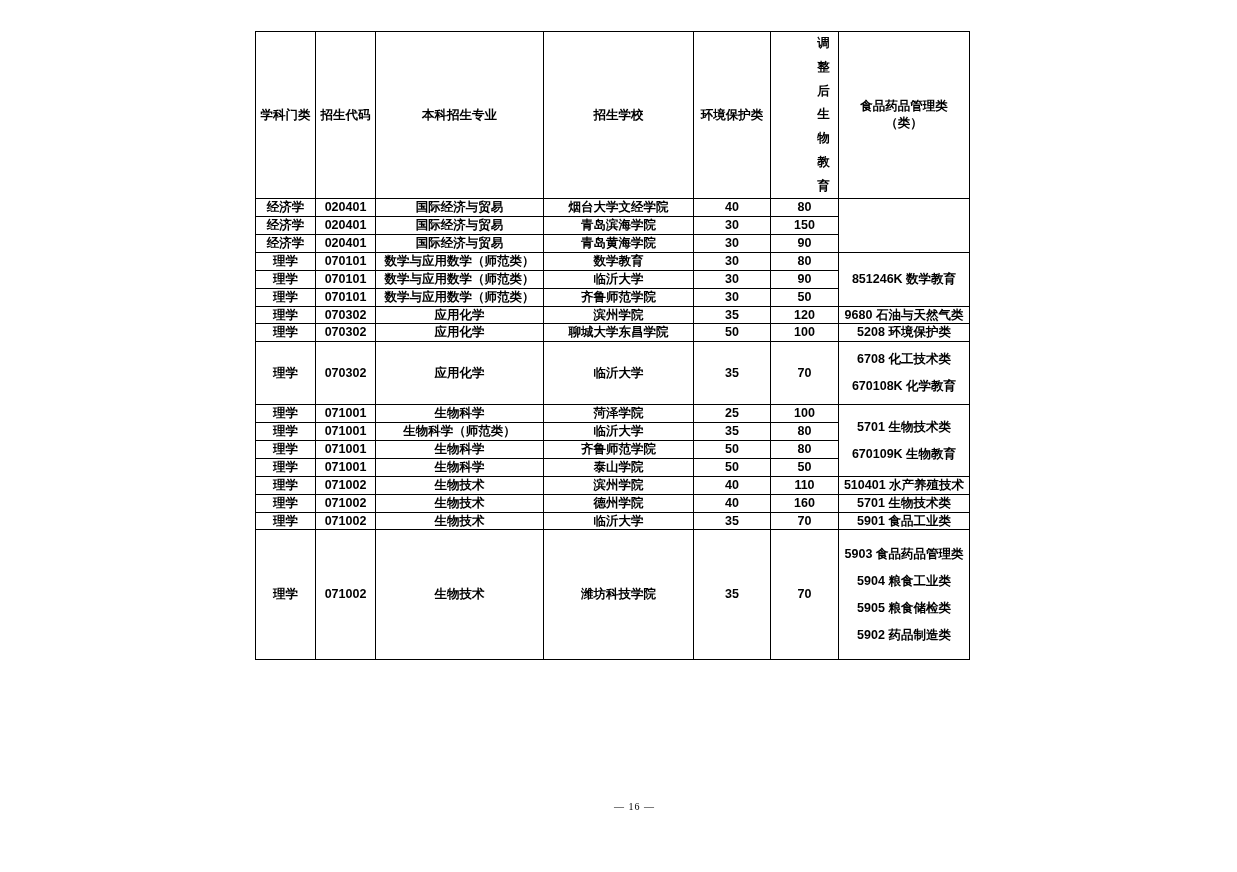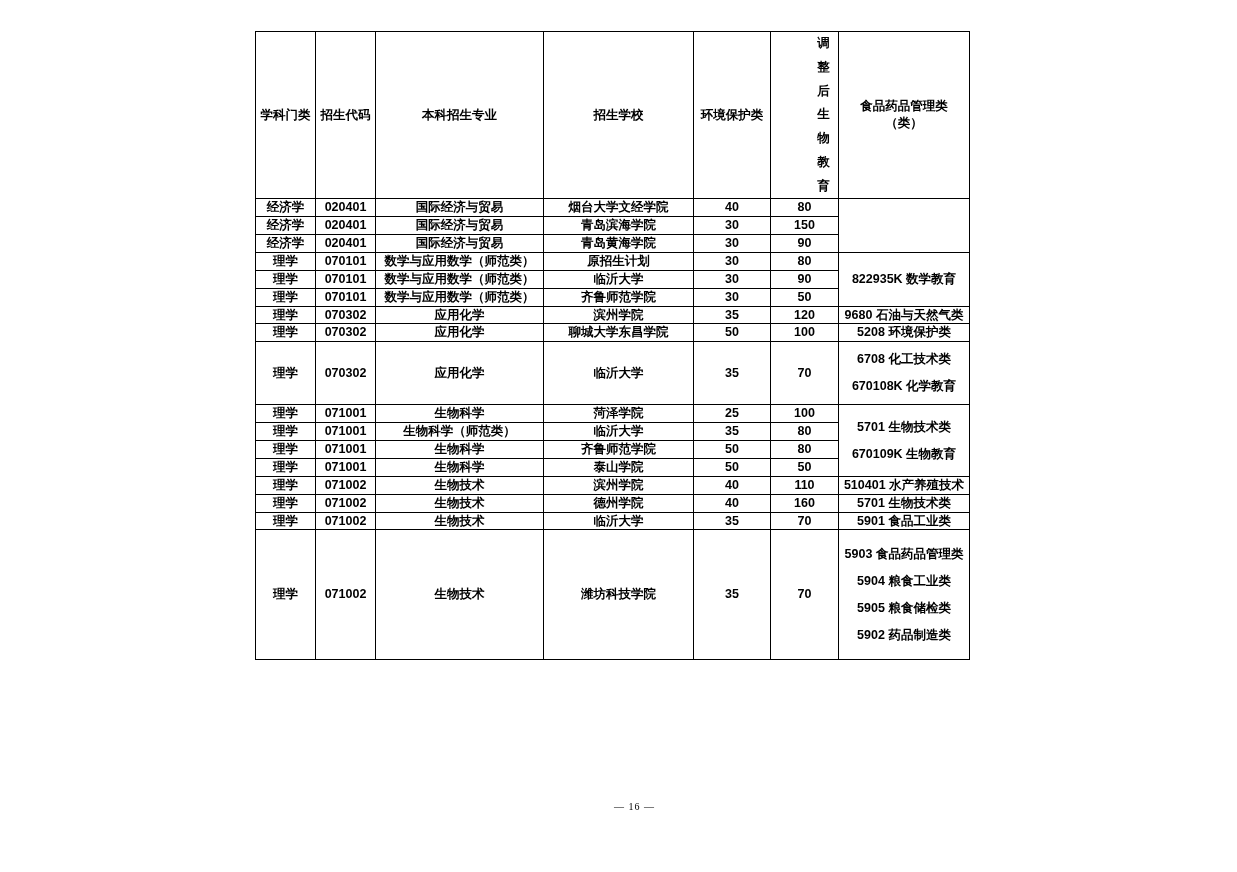--- a/index.html
+++ b/index.html
@@ -138,25 +138,25 @@
           <td class="lft">国际经济与贸易</td>
           <td class="lft">青岛黄海学院</td>
           <td class="ctr">30</td>
           <td class="ctr">90</td>
         </tr>
 
         <tr>
           <td class="ctr">理学</td>
           <td class="ctr">070101</td>
           <td class="lft">数学与应用数学（师范类）</td>
-          <td class="lft">原招生计划</td>
+          <td class="lft">数学教育</td>
           <td class="ctr">30</td>
           <td class="ctr">80</td>
           <td class="lft spec-list" rowspan="3">
-            <div>822935K  数学教育</div>
+            <div>851246K  数学教育</div>
           </td>
         </tr>
         <tr>
           <td class="ctr">理学</td>
           <td class="ctr">070101</td>
           <td class="lft">数学与应用数学（师范类）</td>
           <td class="lft">临沂大学</td>
           <td class="ctr">30</td>
           <td class="ctr">90</td>
         </tr>

